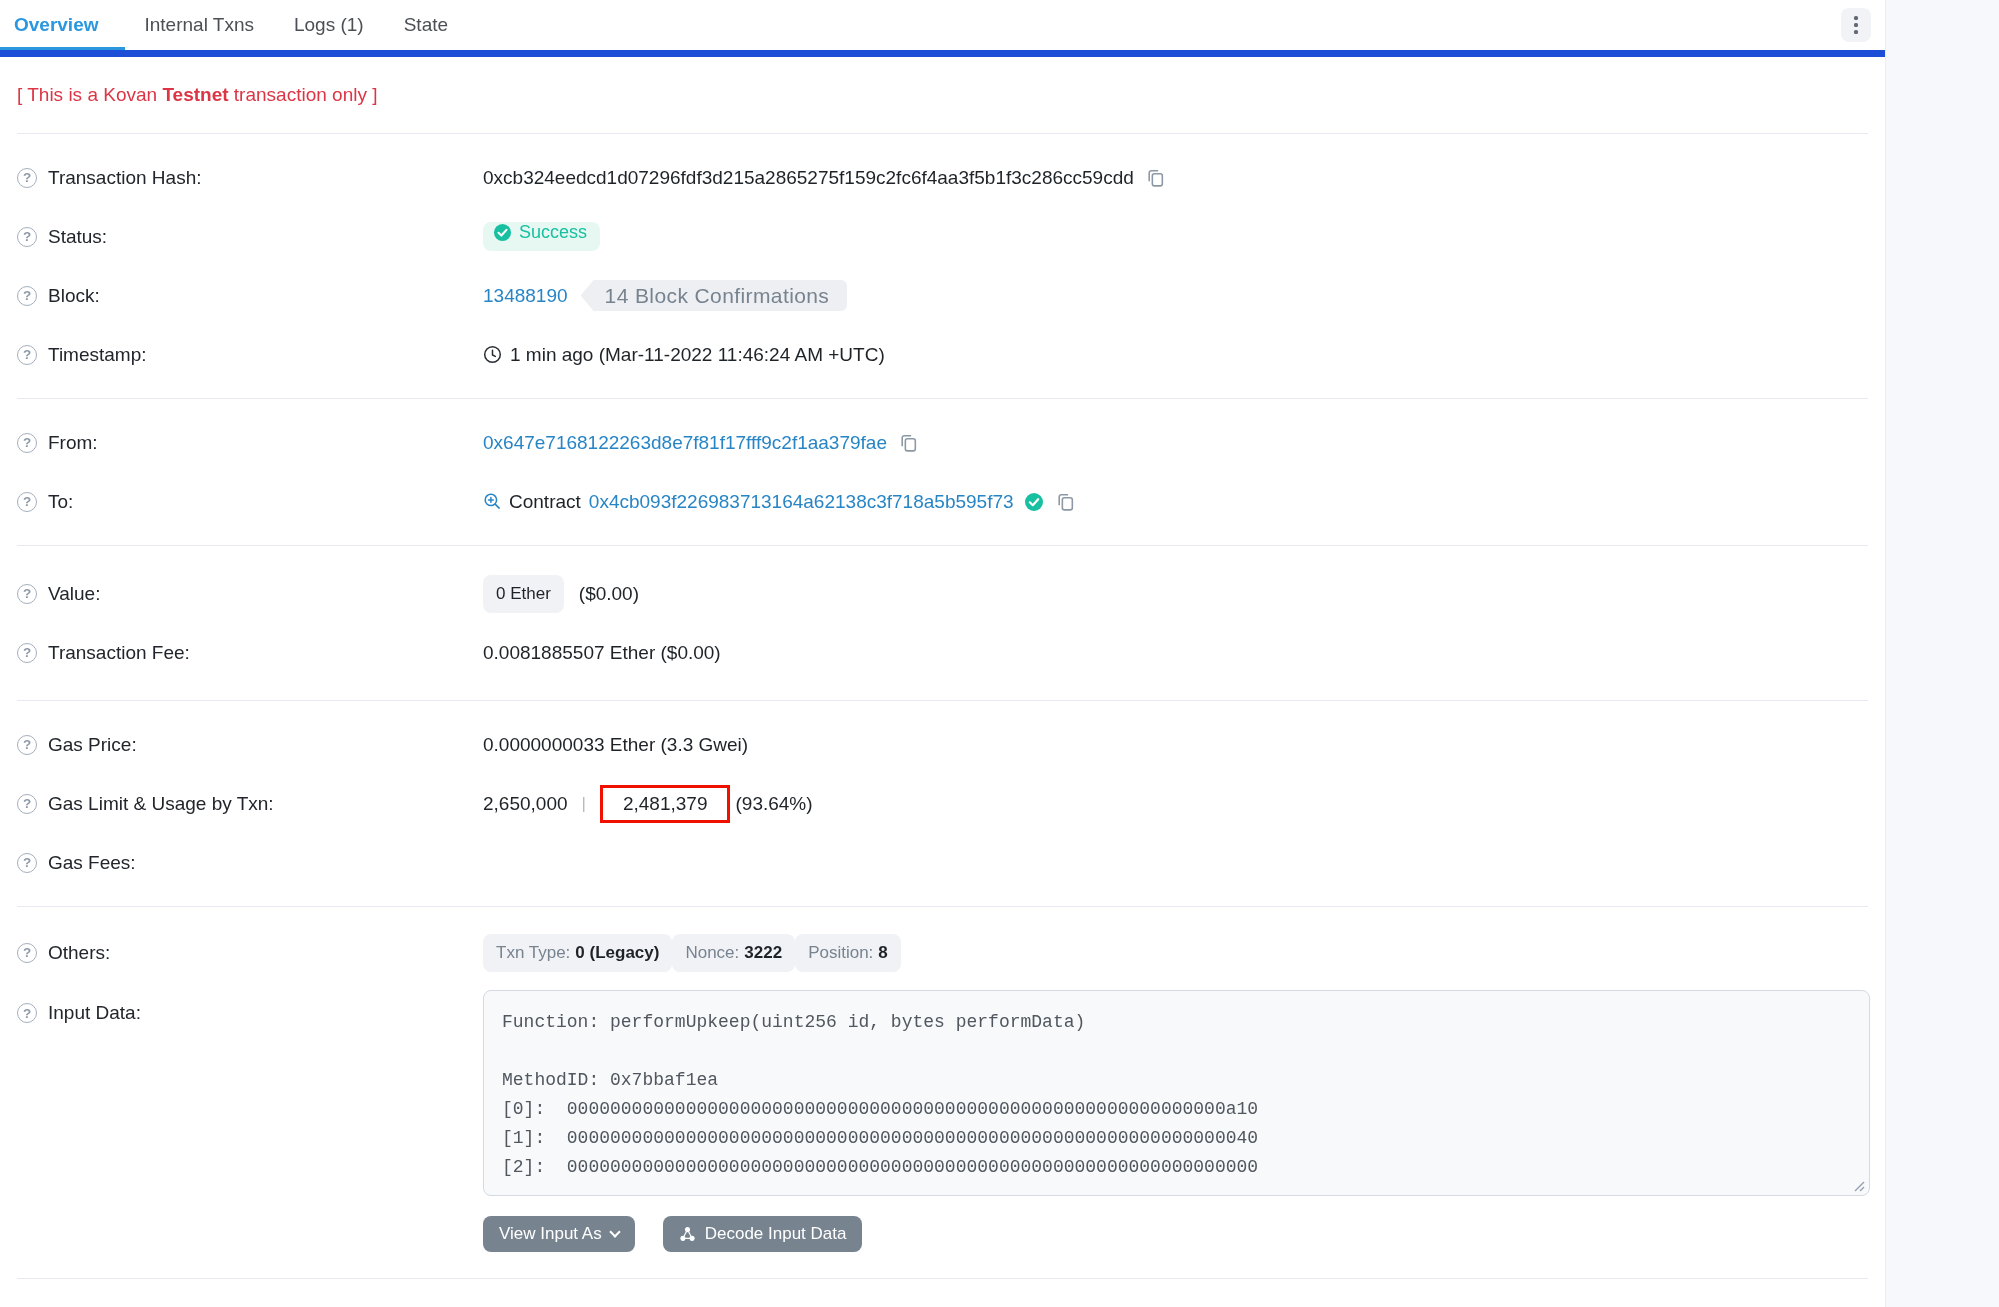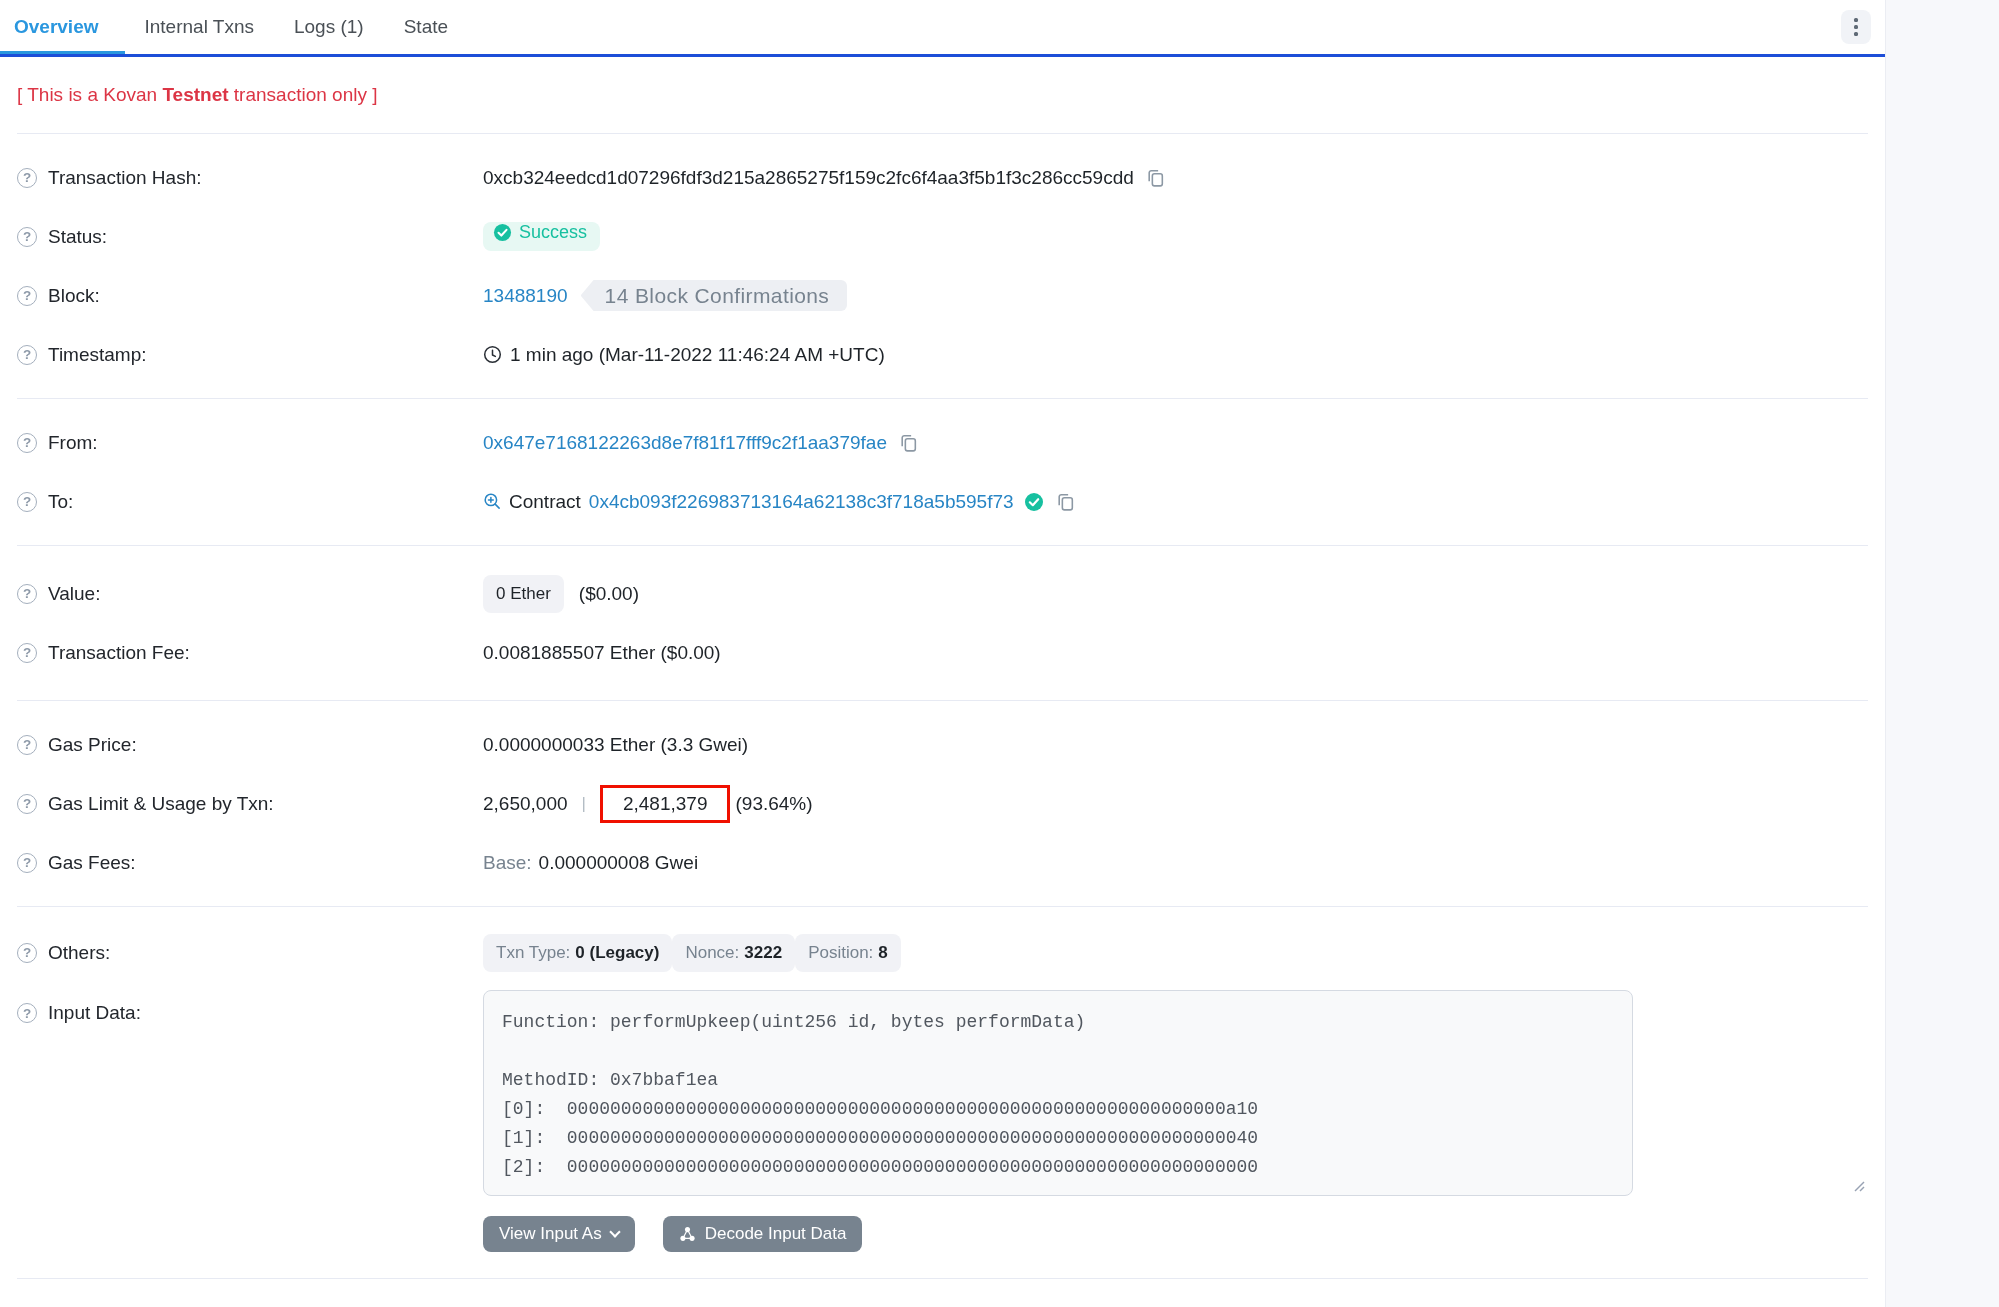--- a/index.html
+++ b/index.html
@@ -11,21 +11,21 @@
     color:#1e2328;
   }
   .card {
     width:1886px; height:1307px; background:#ffffff;
     border-right:1px solid #ebedf3;
     position:relative;
   }
   
   .tabbar {
     display:flex; align-items:stretch; height:57px;
-    border-bottom:3px solid #1d4ed8; position:relative;
+    border-bottom:7px solid #1d4ed8; position:relative;
   }
   .tab {
     display:flex; align-items:center; padding:0 20px;
     color:#4a5056; cursor:pointer; font-size:19px;
   }
   .tab:first-child { padding:0 26px 0 14px; }
   .tab.active {
     color:#2a97df; font-weight:700;
     box-shadow: inset 0 -3px 0 #2a97df;
   }
@@ -77,21 +77,21 @@
   }
   .badge-gray .bname { color:#77838f; }
   .badge-gray .bval { font-weight:700; }
   .badges { display:flex; gap:0; }
   
   .sep { color:#b3bcc5; margin:0 14px; font-size:17px; }
   .red-annot { border:3px solid #f01000; padding:5px 20px; margin-right:5px; }
   
   .input-wrap { position:relative; width:1387px; }
   textarea.input-data {
-    width:1150px; height:206px; resize:none; overflow:hidden;
+    width:1387px; height:206px; resize:none; overflow:hidden;
     background:#f8f9fa; border:1px solid #d5dae2; border-radius:8px;
     padding:17px 18px; color:#51575f;
     font-family:"Liberation Mono", monospace; font-size:18px; line-height:29px;
     white-space:pre; outline:none;
   }
   .resize-grip { position:absolute; right:5px; bottom:9px; }
   .btn-row { display:flex; gap:28px; margin-top:15px; }
   .btn {
     display:inline-flex; align-items:center; gap:9px;
     background:#77838f; color:#fff; border:none; border-radius:8px;
@@ -278,24 +278,20 @@
           <span>2,481,379</span>
         </span>
         <span>(93.64%)</span>
       </div>
     </div>
 
     <div class="row">
       <div class="row-label">
         <span class="qicon">?</span>
         <span>Gas Fees:</span>
-      </div>
-      <div class="row-value">
-        <span class="muted">Base:</span>
-        <span style="margin-left:7px">0.000000008 Gwei</span>
       </div>
     </div>
   </section>
 
   <hr class="divider">
 
   <section style="padding:16px 0 0">
     <div class="row">
       <div class="row-label">
         <span class="qicon">?</span>

